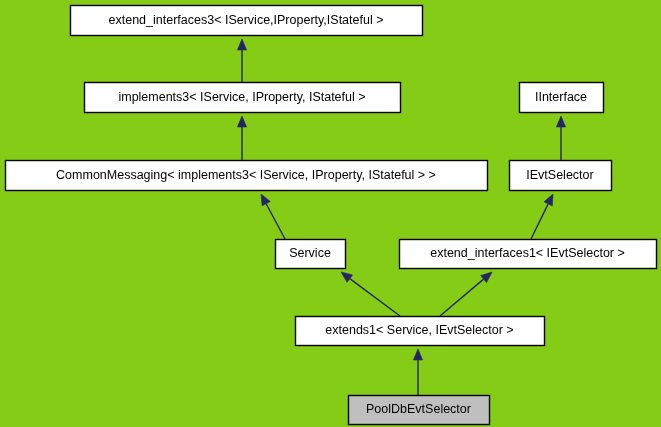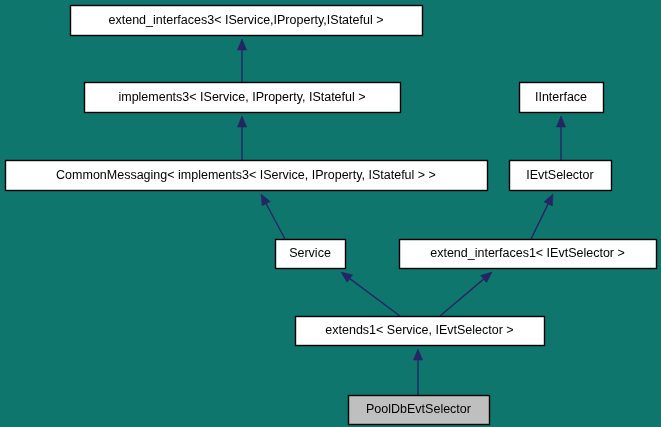--- a/index.html
+++ b/index.html
@@ -10,21 +10,21 @@
   body {
     width: 661px;
     height: 427px;
     font-family: "Liberation Sans", sans-serif;
     overflow: hidden;
   }
   #diagram-root {
     position: relative;
     width: 661px;
     height: 427px;
-    background: #0f766e;
+    background: #84cc16;
   }
   svg#uml-svg {
     position: absolute;
     left: 0;
     top: 0;
     width: 661px;
     height: 427px;
     display: block;
   }
   .node-box {

